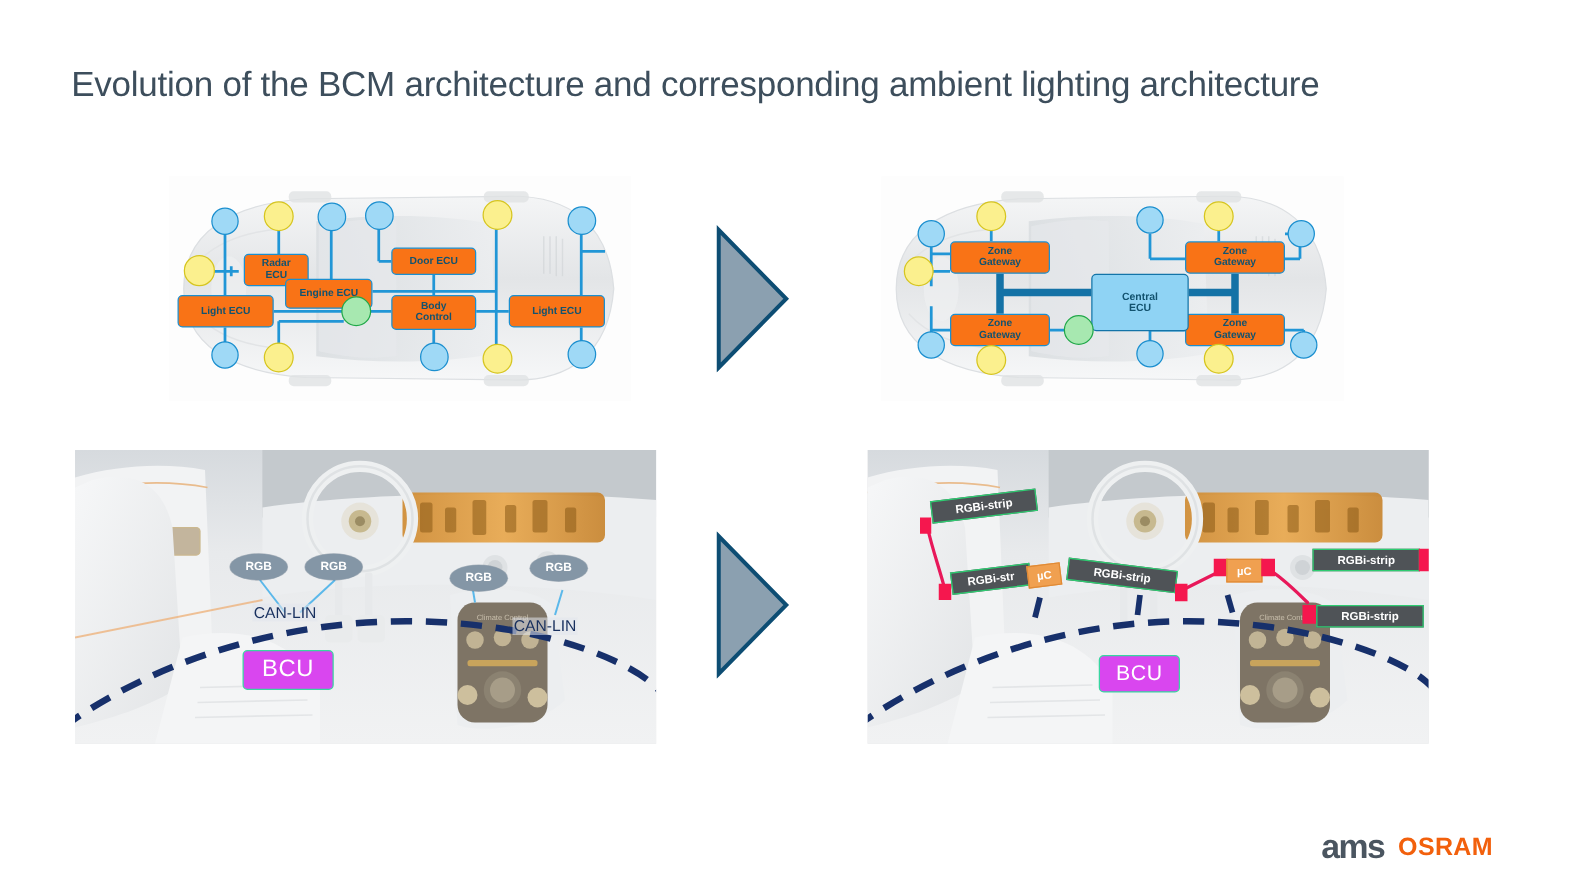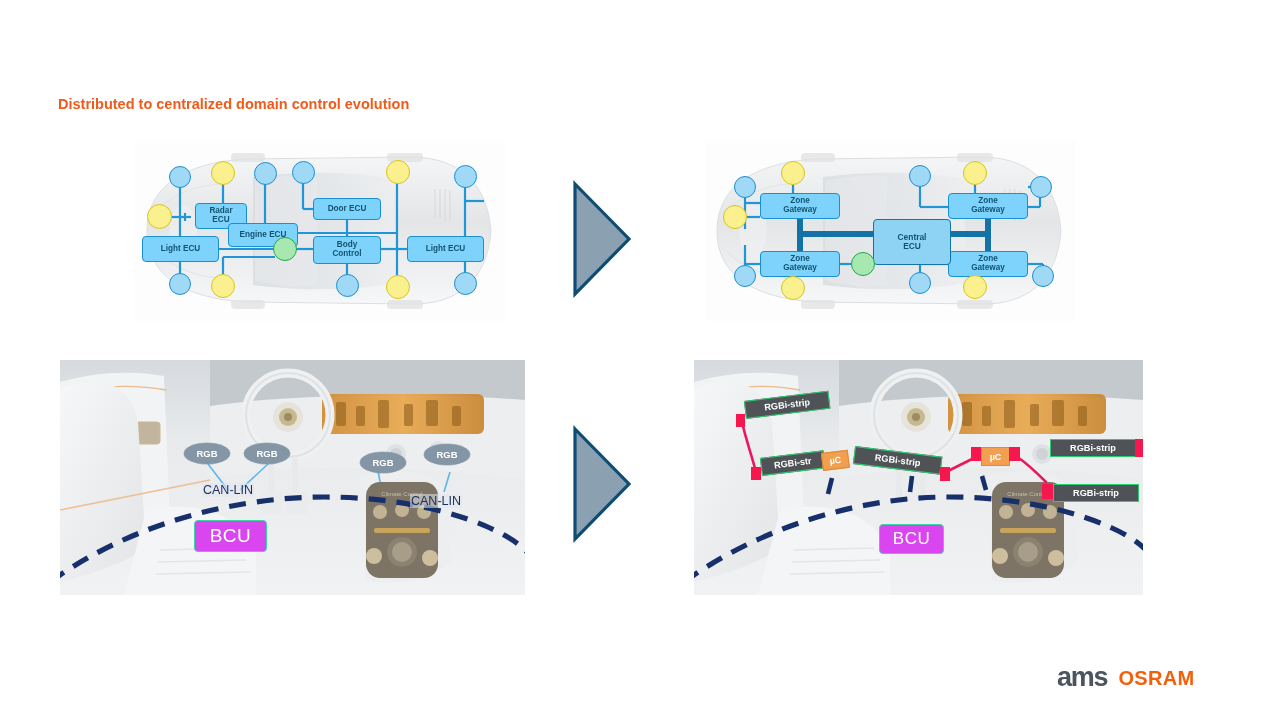--- a/index.html
+++ b/index.html
@@ -27,21 +27,21 @@
   
   .panel{position:absolute;overflow:hidden;}
 
   
   .carpanel{background:#fdfdfd;}
   .carpanel svg{position:absolute;left:0;top:0;}
 
   
   .nodebox{
     position:absolute;box-sizing:border-box;
-    background:#7dd3fc;border:1.3px solid #1b8fcf;border-radius:4px;
+    background:#f97316;border:1.3px solid #1b8fcf;border-radius:4px;
     color:#13536f;font-size:8.2px;line-height:1.05;
     display:flex;align-items:center;justify-content:center;text-align:center;
     font-weight:600;
   }
   .nodebox.central{background:#8fd3f4;border-color:#1374a8;font-size:8.4px;}
   .dot{position:absolute;border-radius:50%;box-sizing:border-box;}
   .dot.blue{background:#9fd9f6;border:1.6px solid #1b8fcf;}
   .dot.yellow{background:#fbf08e;border:1.6px solid #d6c520;}
   .dot.green{background:#a7e8b0;border:1.6px solid #22a84a;}
 
@@ -84,21 +84,21 @@
   
   .logo{position:absolute;left:1057px;top:664px;display:flex;align-items:center;gap:11px;}
   .logo .ams{font-size:27px;font-weight:bold;color:#4a5560;letter-spacing:-1.2px;line-height:1;}
   .logo .osram{font-size:20px;font-weight:bold;color:#f2600c;letter-spacing:.3px;line-height:1;}
 </style>
 </head>
 <body>
 
 <div class="slide">
 
-  <div class="subtitle">Distributed to centralized domain control evolution</div>
+  <div class="title">Evolution of the BCM architecture and corresponding ambient lighting architecture</div>
 
   <div class="panel carpanel" style="left:135px;top:141px;width:370px;height:180px;">
     <svg width="370" height="180" viewBox="0 0 370 180">
       <defs>
         <linearGradient id="bodyA" x1="0" y1="0" x2="0" y2="1">
           <stop offset="0" stop-color="#f4f5f6"></stop>
           <stop offset="0.45" stop-color="#e3e5e7"></stop>
           <stop offset="1" stop-color="#f6f7f8"></stop>
         </linearGradient>
         <linearGradient id="glassA" x1="0" y1="0" x2="1" y2="0">

